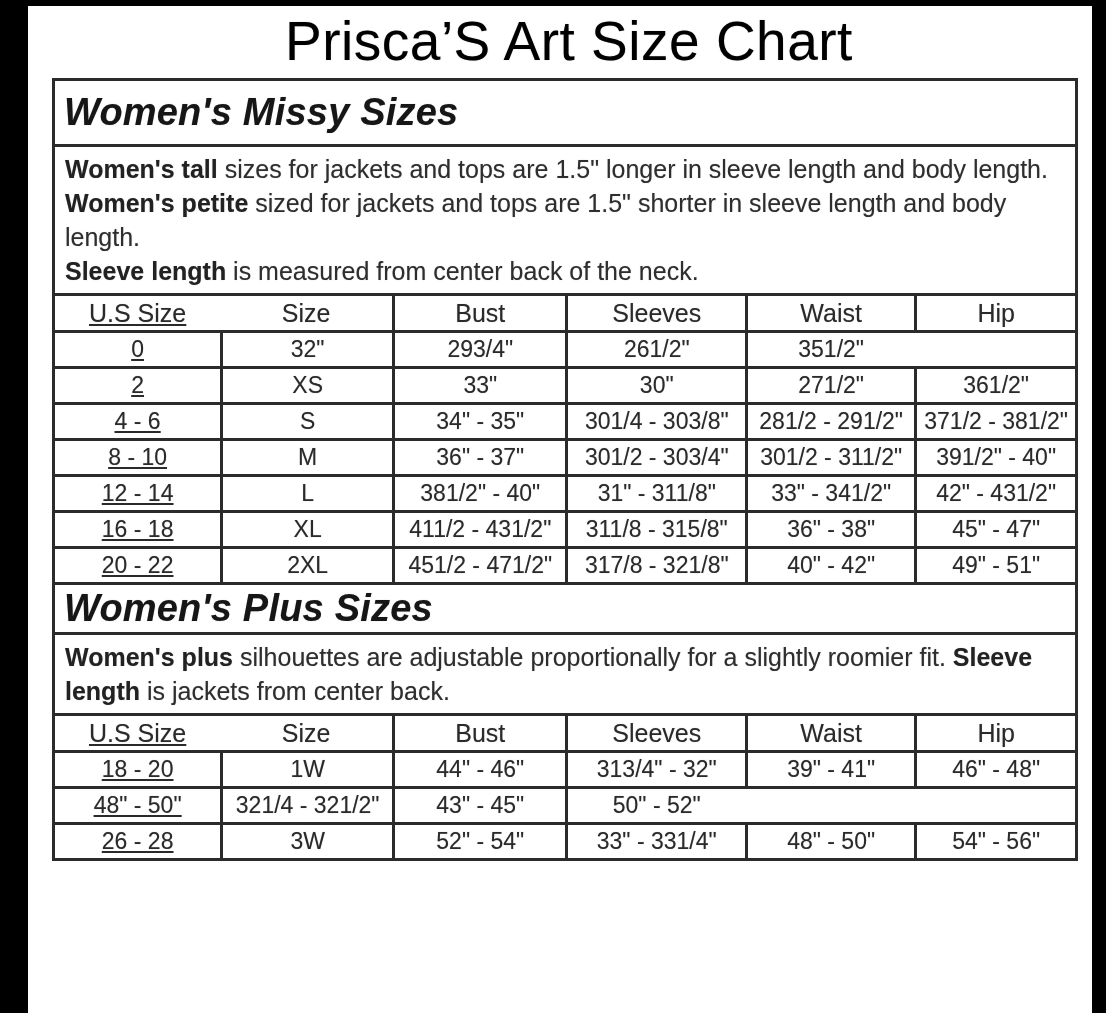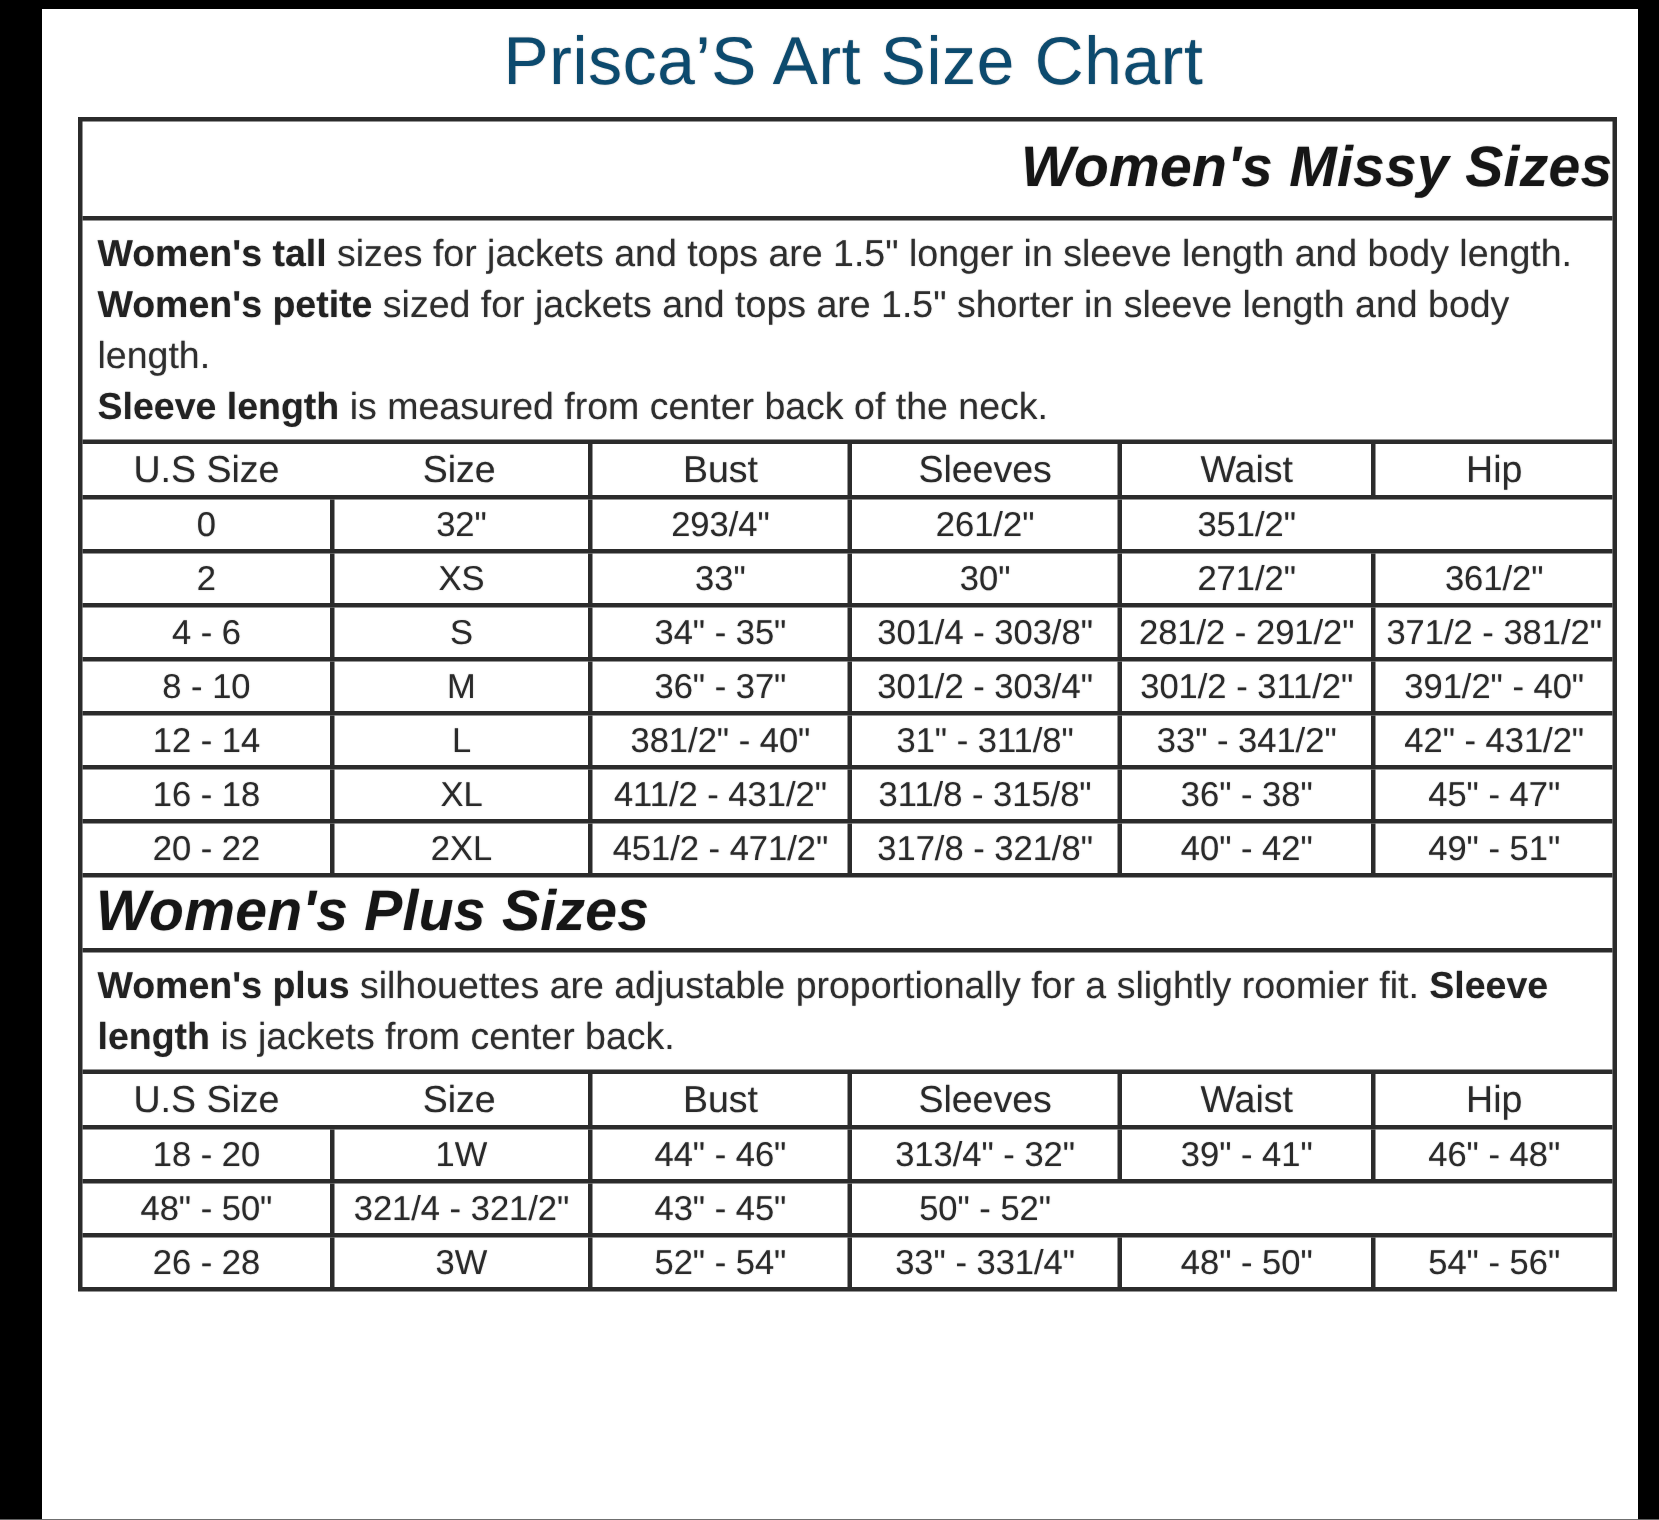--- a/index.html
+++ b/index.html
@@ -24,42 +24,42 @@
   
   .frame-top{position:absolute;left:0;top:0;width:100%;height:6px;background:var(--frame);}
   .frame-left{position:absolute;left:0;top:0;width:28px;height:100%;background:var(--frame);}
   .frame-right{position:absolute;right:0;top:0;width:14px;height:100%;background:var(--frame);}
 
   .page-title{
     position:absolute;
     left:46px; right:14px; top:6px;
     height:70px;
     display:flex;align-items:center;justify-content:center;
-    font-size:45px;
+    font-size:55px;
     letter-spacing:0.5px;
-    color:#0c4a6e;
+    color:#000000;
     text-shadow:0 0 1px rgba(70,70,70,.45);
   }
 
   .chart{
     position:absolute;
     left:52px; top:78px;
     width:1026px;
     border:3px solid var(--border);
     background:var(--bg);
     text-shadow:0 0 1px rgba(70,70,70,.4);
   }
 
   .title-row{
     height:63px;
     display:flex;align-items:center;
     padding-left:9px;
     border-top:3px solid var(--border);
   }
-  .chart > section:first-child .title-row{border-top:none;justify-content:flex-end;}
+  .chart > section:first-child .title-row{border-top:none;}
   section[data-name="plus-section"] .title-row{height:50px;}
   .sec-title{
     font-size:38px;
     font-weight:bold;
     font-style:italic;
     color:#161616;
     letter-spacing:0.2px;
   }
 
   .notes-row{
@@ -85,21 +85,21 @@
     height:36px;
     font-size:23px;
   }
   .cell{
     display:flex;align-items:center;justify-content:center;
     overflow:hidden;
     white-space:nowrap;
     border-left:3px solid var(--border);
     color:#2a2a2a;
   }
-  .cell:first-child{border-left:none;}
+  .cell:first-child{border-left:none;text-decoration:underline;}
   
   .head .cell:nth-child(2){border-left:none;}
 </style>
 </head>
 <body>
 
 <div class="canvas" data-name="scanned-size-chart-page">
   <div class="frame-top" data-name="scan-edge-top"></div>
   <div class="frame-left" data-name="scan-edge-left"></div>
   <div class="frame-right" data-name="scan-edge-right"></div>

